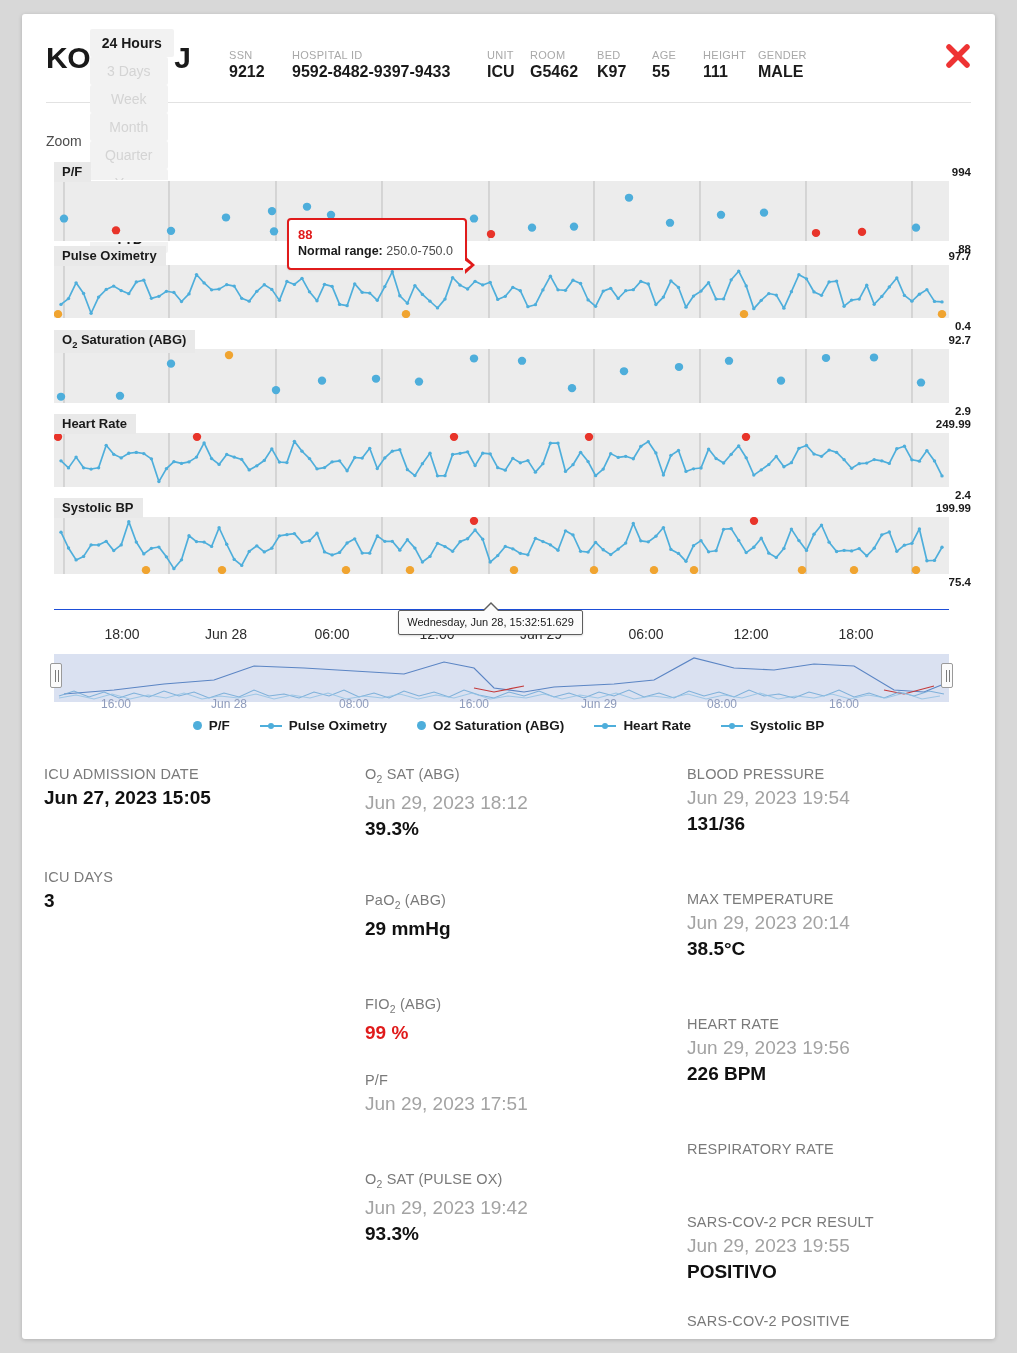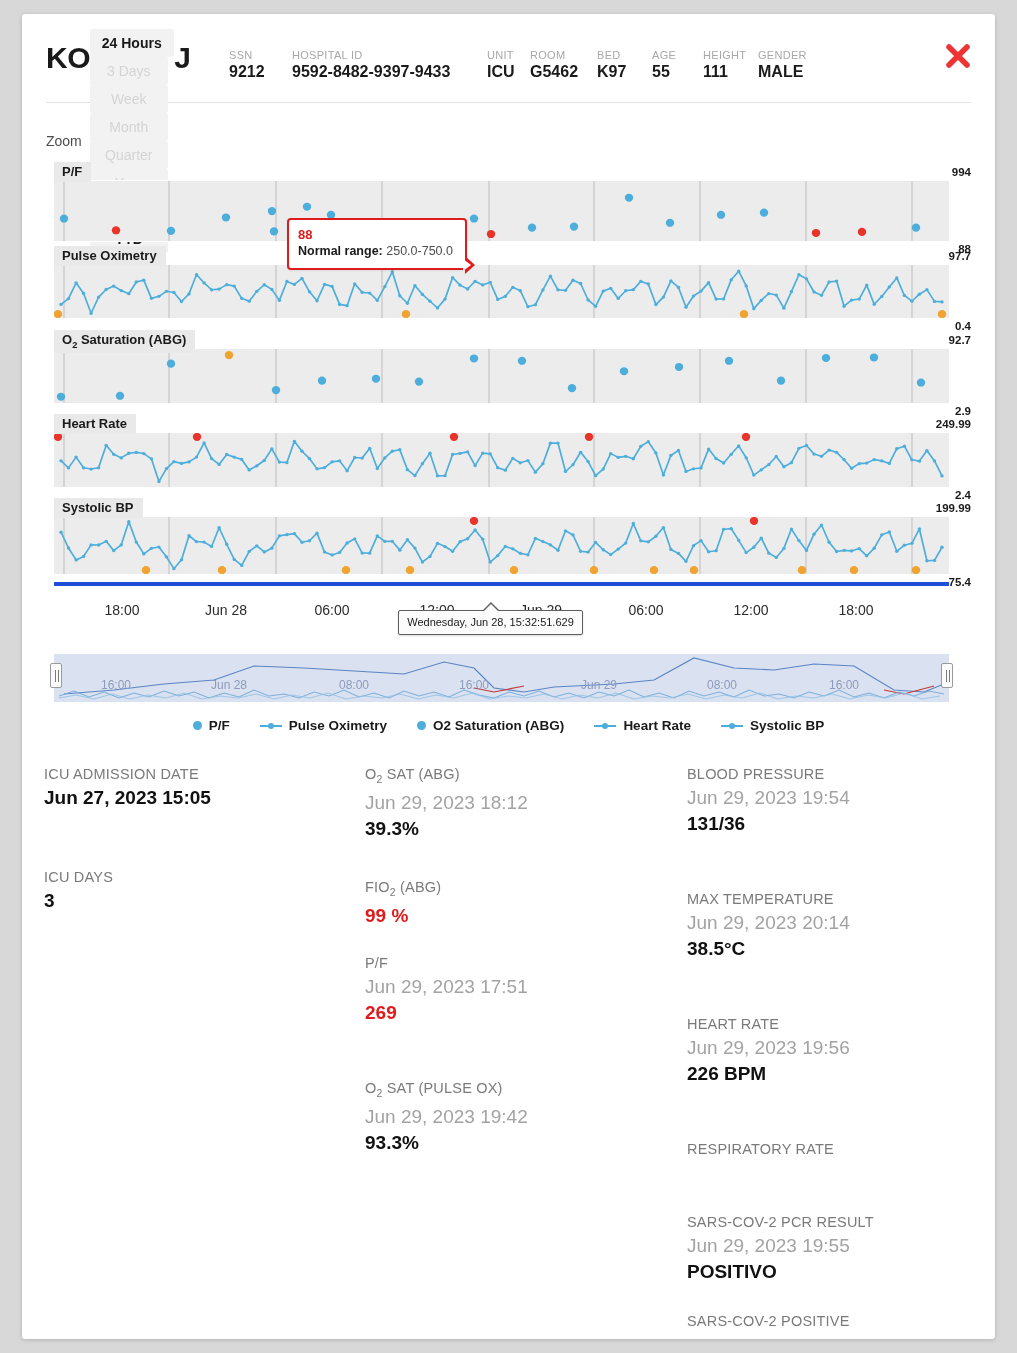--- a/index.html
+++ b/index.html
@@ -157,23 +157,23 @@
     content: ""; position: absolute;
     left: -12px; top: -6px;
     width: 0; height: 0;
     border-top: 6px solid transparent;
     border-bottom: 6px solid transparent;
     border-left: 8px solid #ffffff;
   }
 
   
   .xaxis {
-    position: absolute; left: 8px; top: 420px;
+    position: absolute; left: 8px; top: 447px;
     width: 895px; height: 46px;
-    border-top: 4px solid #1d4ed8;
+    border-top: 1px solid #1d4ed8;
   }
   .xtick {
     position: absolute; top: 16px;
     font-size: 14px; color: #2b2b2b;
     transform: translateX(-50%);
     white-space: nowrap;
   }
   .axis-tooltip {
     position: absolute; left: 352px; top: 448px;
     width: 185px;
@@ -209,21 +209,21 @@
     width: 895px; height: 48px;
     background: #f2f4fa;
   }
   .nav-select {
     position: absolute; left: 0; top: 0;
     width: 895px; height: 48px;
     background: rgba(110,140,200,0.18);
   }
   .navigator svg { position: absolute; left: 0; top: 0; width: 895px; height: 48px; }
   .nav-label {
-    position: absolute; top: 24px;
+    position: absolute; top: 43px;
     font-size: 12px; color: #8e9bbb;
     transform: translateX(-50%);
     white-space: nowrap;
     z-index: 4;
   }
   .nav-handle {
     position: absolute; top: 9px;
     width: 12px; height: 25px;
     background: #fbfbfb;
     border: 1px solid #9a9a9a;
@@ -937,33 +937,36 @@
           <div class="stat" style="margin-bottom: 56px;">
             <div class="stat-label">ICU ADMISSION DATE</div>
             <div class="stat-value">Jun 27, 2023 15:05</div>
           </div>
           <div class="stat" style="margin-bottom: 52px;">
             <div class="stat-label">ICU DAYS</div>
             <div class="stat-value">3</div>
           </div>
         </div>
       <div class="col col-2" id="col-2">
-          <div class="stat" style="margin-bottom: 35px;">
+          <div class="stat" style="margin-bottom: 48px;">
             <div class="stat-label">O<sub>2</sub> SAT (ABG)</div>
             <div class="stat-time">Jun 29, 2023 18:12</div>
             <div class="stat-value">39.3%</div>
           </div>
+          <div class="stat" style="margin-bottom: 52px;">
+            <div class="stat-label">PaO<sub>2</sub> (ABG)</div>
+            <div class="stat-value">29 mmHg</div>
+          </div>
           <div class="stat" style="margin-bottom: 24px;">
             <div class="stat-label">FIO<sub>2</sub> (ABG)</div>
             <div class="stat-value alert">99 %</div>
           </div>
           <div class="stat" style="margin-bottom: 52px;">
             <div class="stat-label">P/F</div>
             <div class="stat-time">Jun 29, 2023 17:51</div>
-            <div class="stat-value alert">269</div>
           </div>
           <div class="stat" style="margin-bottom: 52px;">
             <div class="stat-label">O<sub>2</sub> SAT (PULSE OX)</div>
             <div class="stat-time">Jun 29, 2023 19:42</div>
             <div class="stat-value">93.3%</div>
           </div>
         </div>
       <div class="col col-3" id="col-3">
           <div class="stat" style="margin-bottom: 52px;">
             <div class="stat-label">BLOOD PRESSURE</div>

